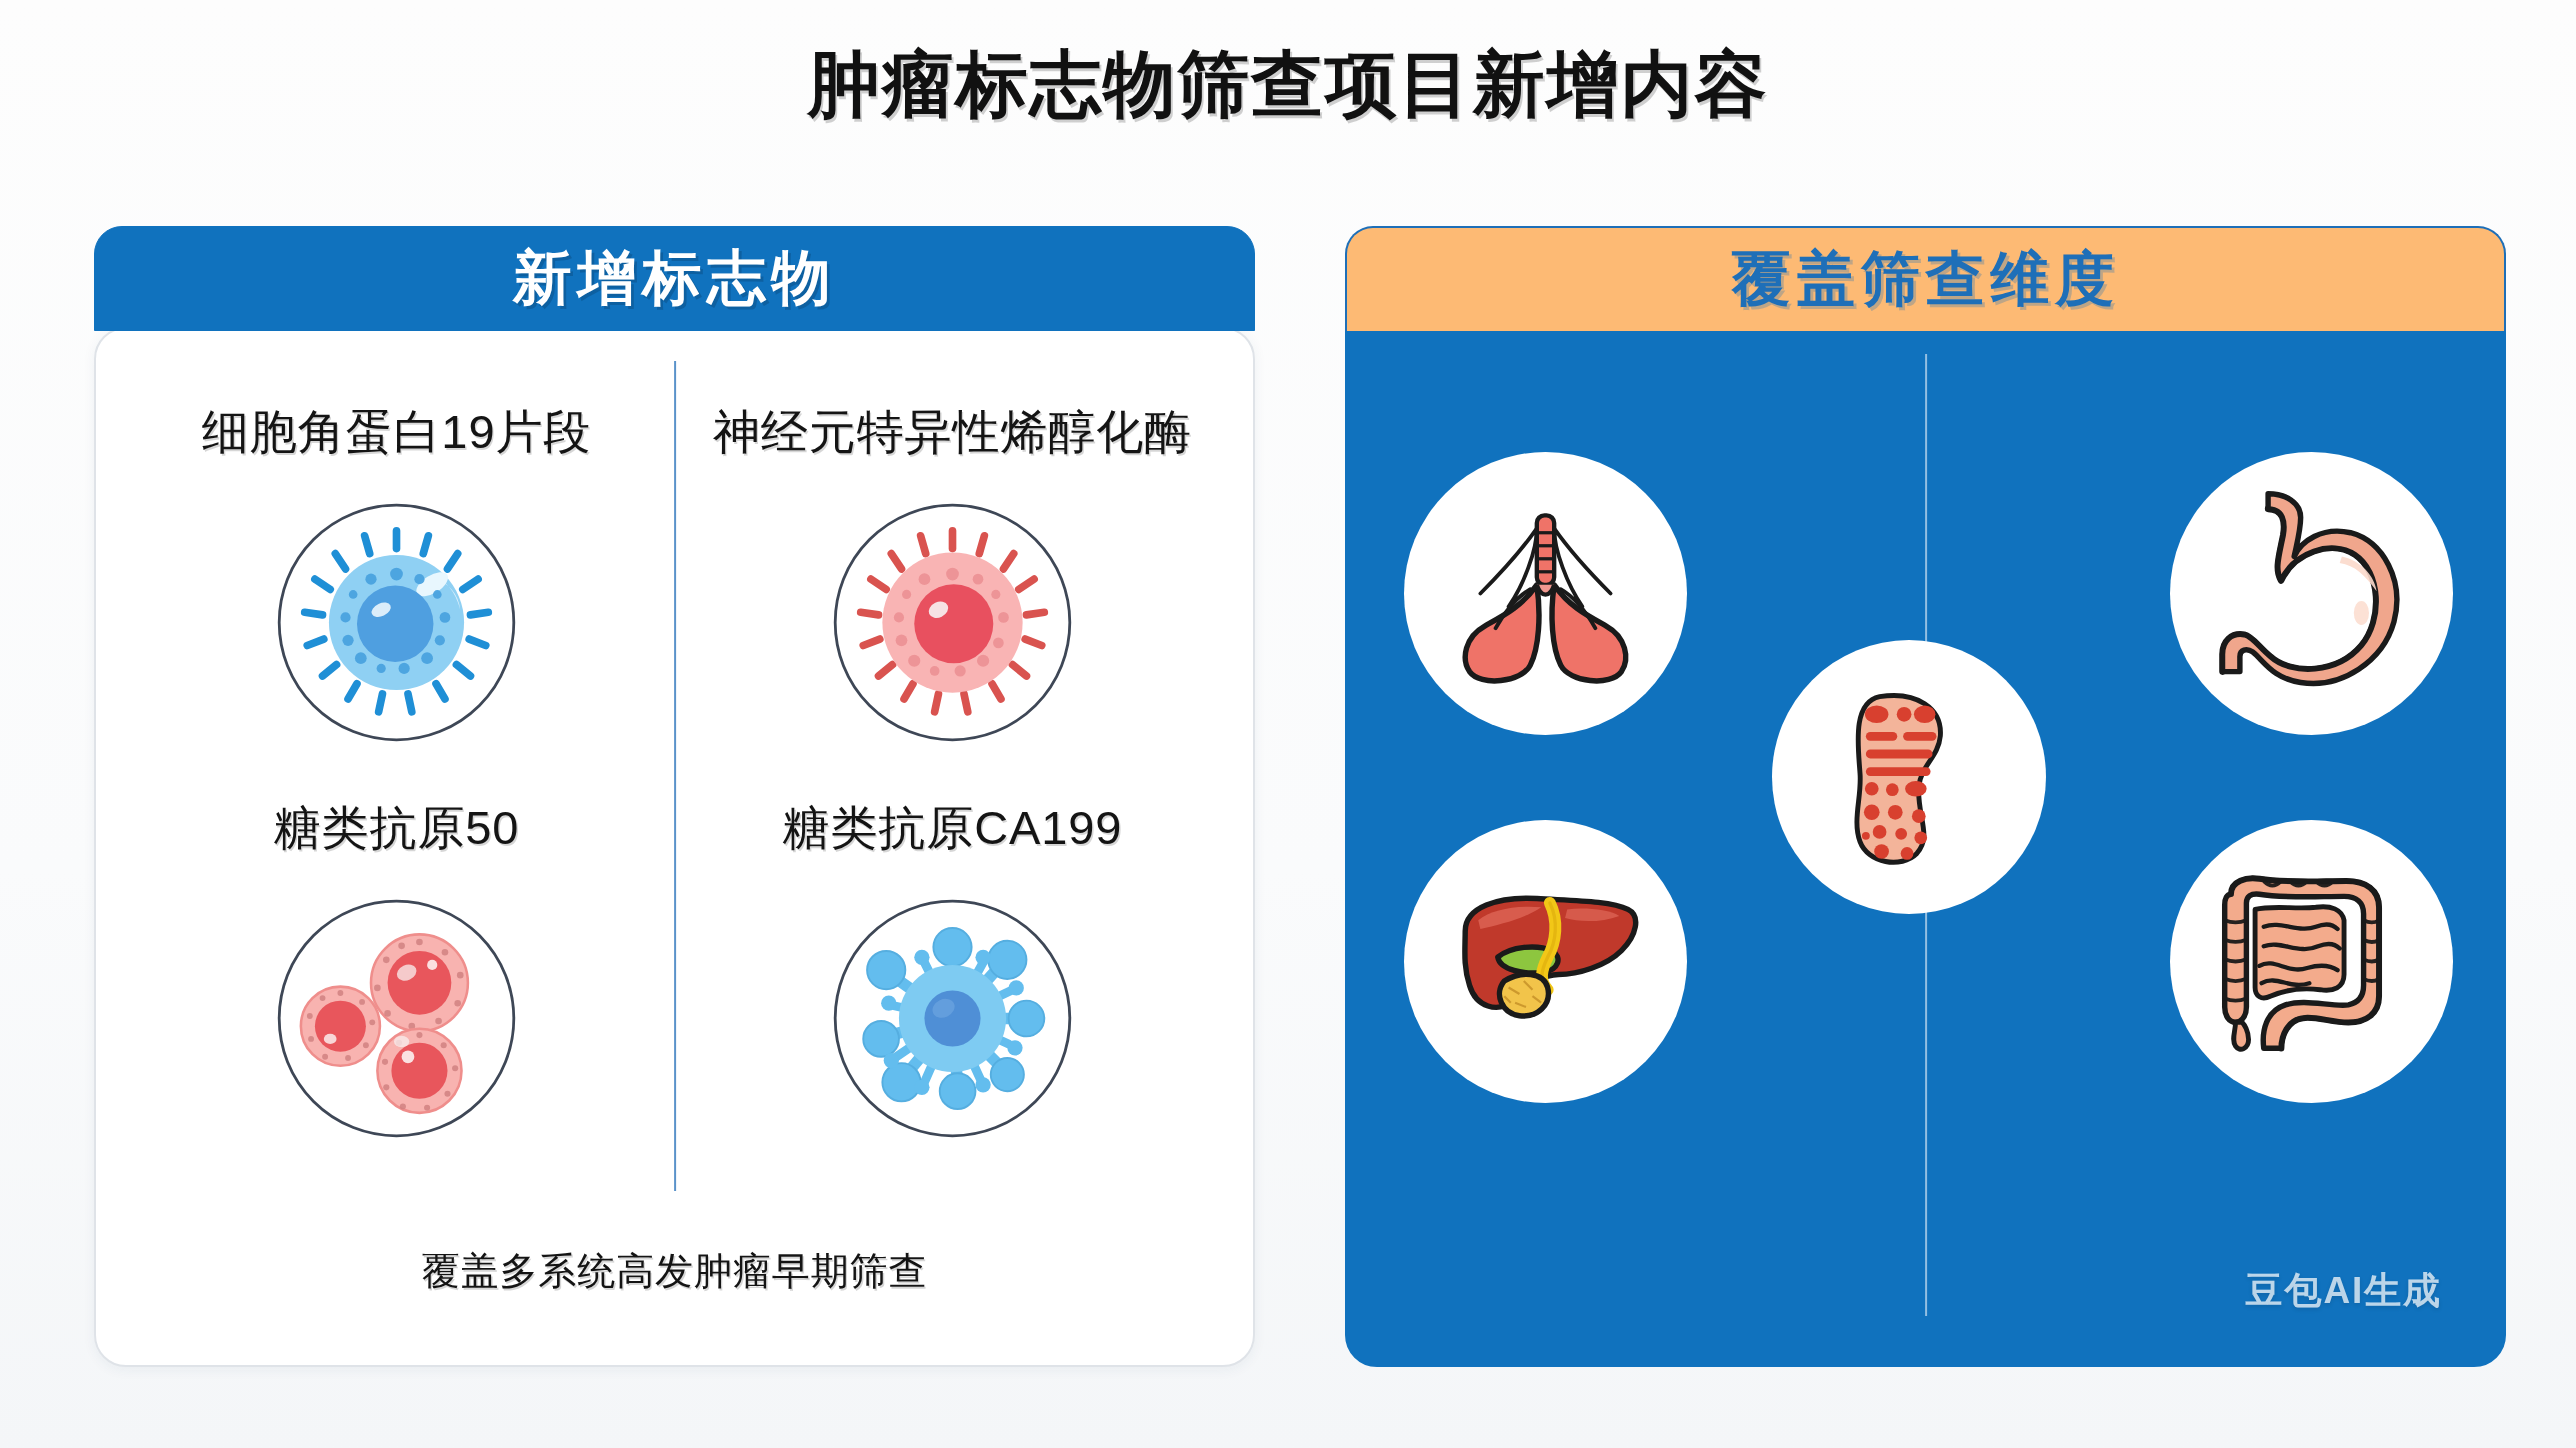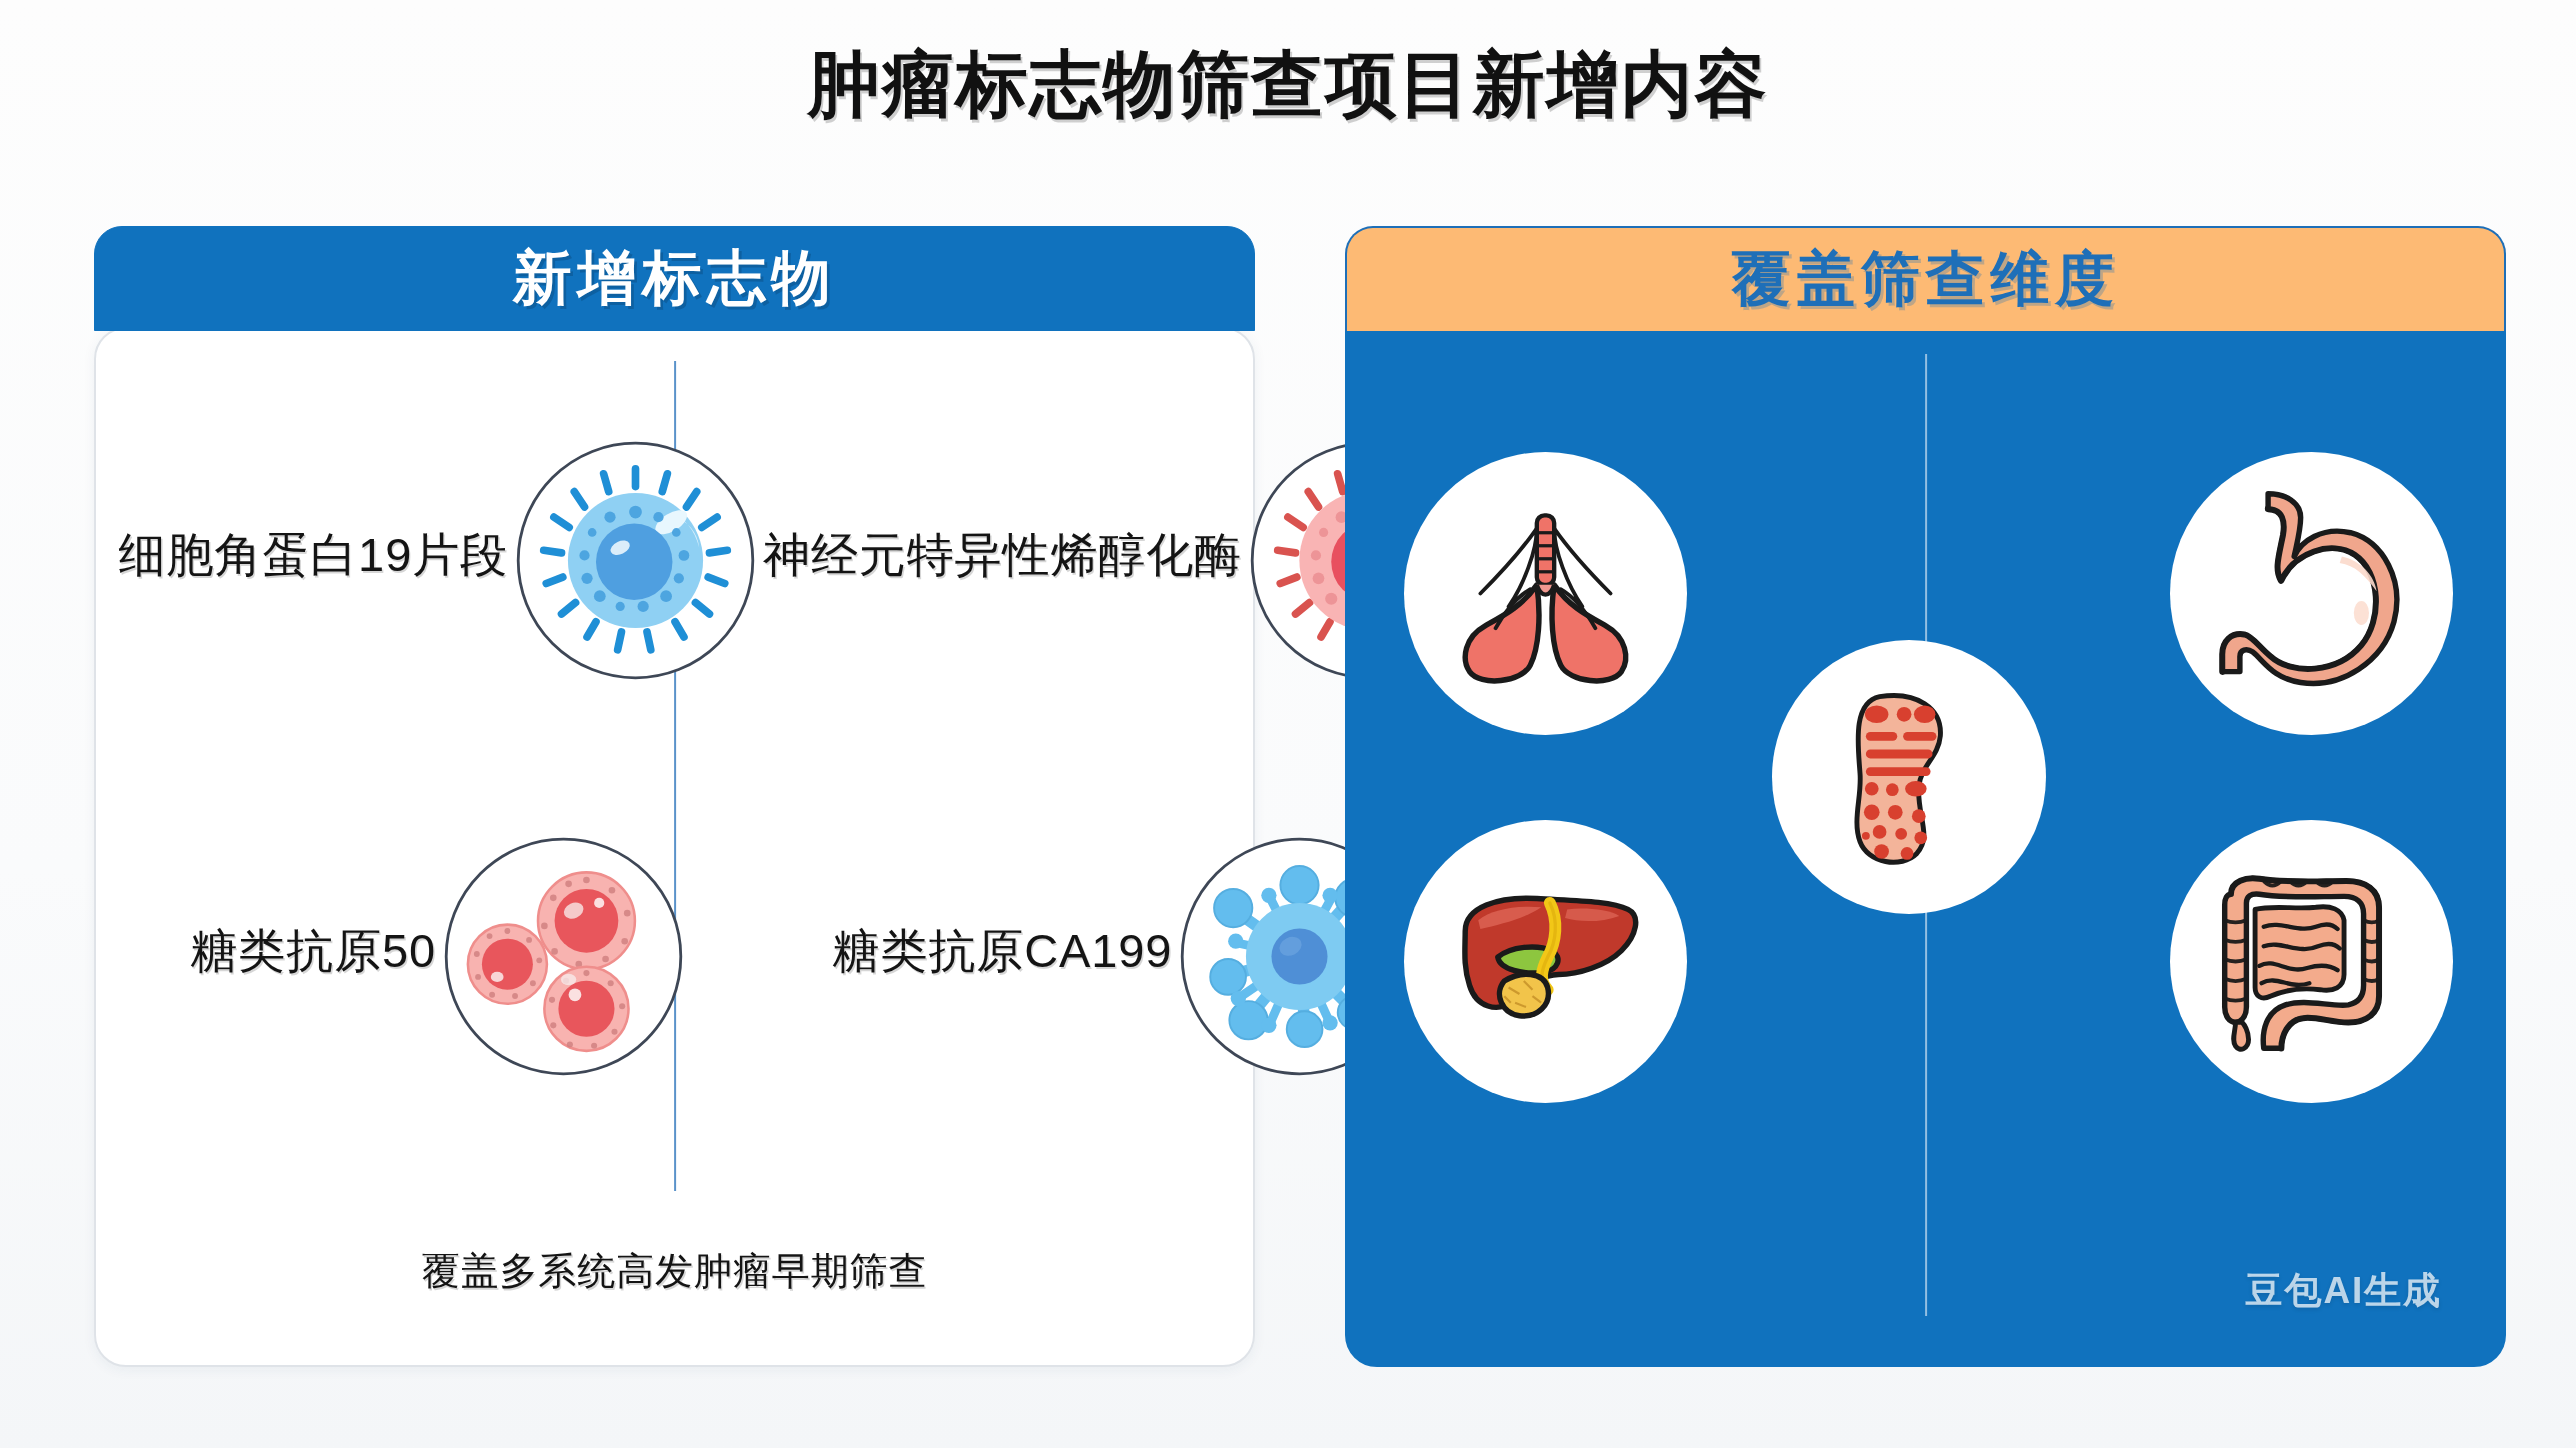--- a/index.html
+++ b/index.html
@@ -109,22 +109,24 @@
     left: 50%;
     top: 32px;
     width: 2.8px;
     height: 830px;
     background: #3d7fc0;
     transform: translateX(-0.9px);
     opacity: 0.85;
   }
   .marker-cell {
     display: flex;
+    flex-direction: column;
     align-items: center;
-    justify-content: center;
+    justify-content: flex-end;
+    gap: 24px;
   }
   .marker-label {
     font-size: 47px;
     color: #141414;
     font-weight: 500;
     letter-spacing: 0.9px;
     line-height: 1.1;
     white-space: nowrap;
     text-shadow: 1.4px 1.9px 0 rgba(0,0,0,0.16);
   }

